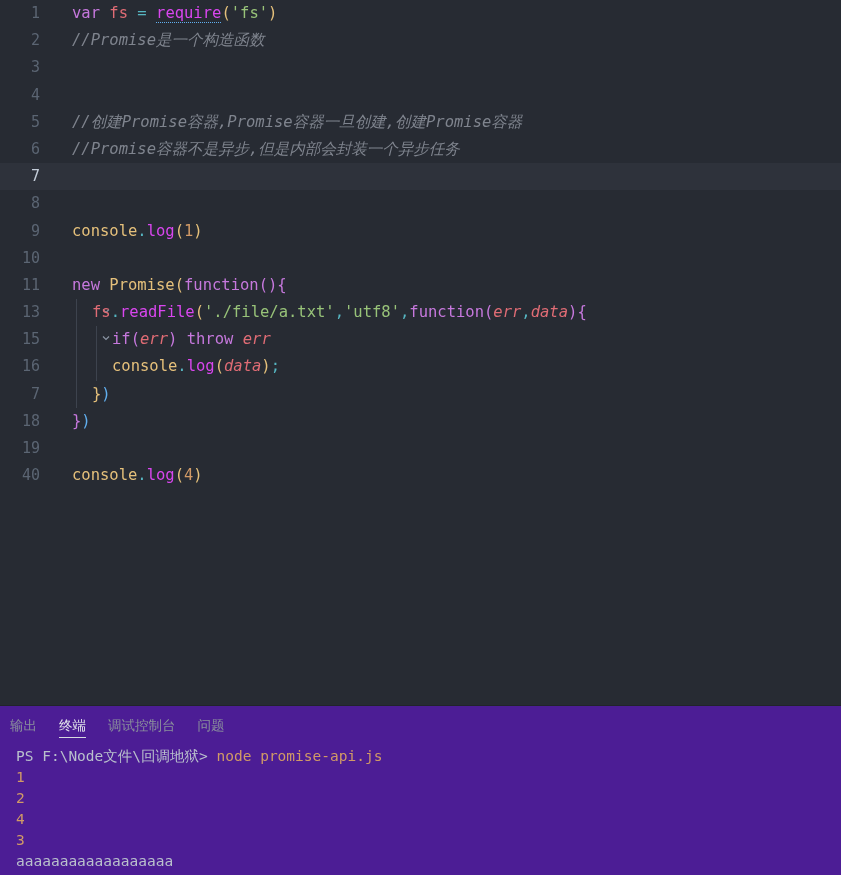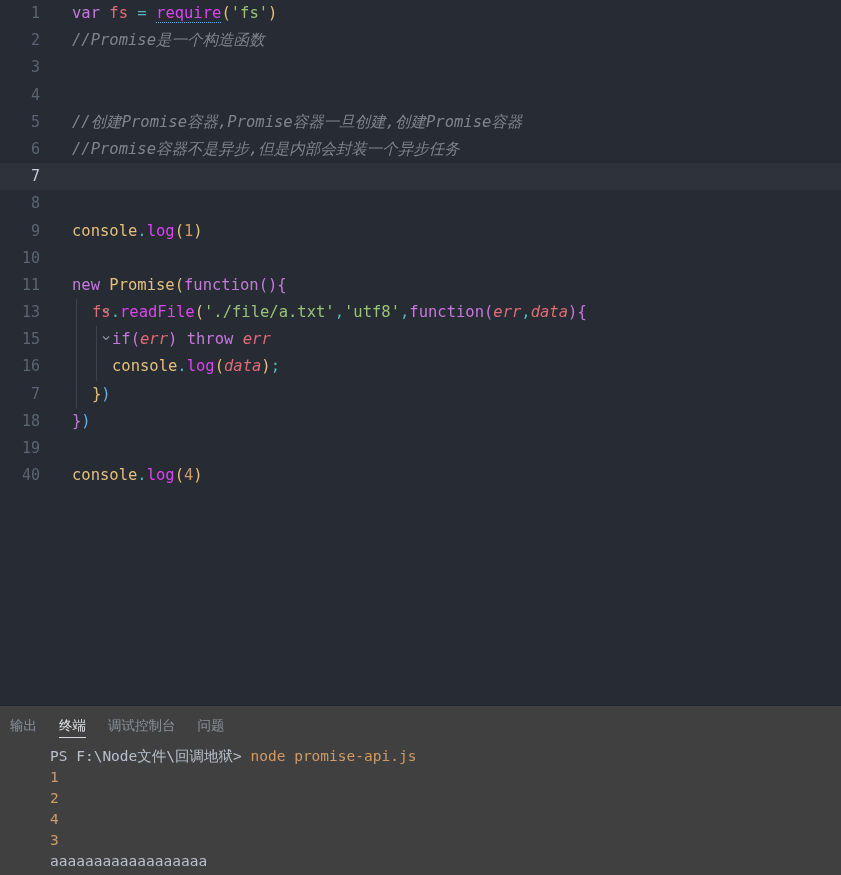--- a/index.html
+++ b/index.html
@@ -59,21 +59,21 @@
   .cmt     { color: #7f848e; font-style: italic; }
   .b1      { color: #e5c07b; }          
   .b2      { color: #c678dd; }          
   .b3      { color: #61afef; }          
   .ital    { font-style: italic; }
   .udot    { border-bottom: 1px dotted #61afef; }
 
   
   #panel {
     position: absolute; left: 0; top: 705px; width: 841px; height: 170px;
-    background: #404040;
+    background: #4c1d95;
     border-top: 1px solid #21242b;
   }
   #panel-tabs {
     position: relative; height: 38px;
     padding: 0 10px;
     display: flex; align-items: center; gap: 22px;
   }
   .ptab {
     position: relative;
     font-family: "DejaVu Sans", "Liberation Sans", sans-serif;
@@ -84,23 +84,22 @@
   }
   .ptab.active { color: #e3e6eb; text-align: right; }
   .ptab.active::after {
     content: ""; position: absolute;
     left: 0; right: 0; bottom: 6px; height: 1.5px;
     background: #d7dae0;
   }
 
   #terminal {
     position: absolute; left: 0; top: 38px; right: 0; bottom: 0;
-    padding: 2px 6px 0 6px;
+    padding: 2px 6px 0 16px;
     overflow: hidden;
-    margin-left: 44px;
   }
   .tline {
     height: 21px; line-height: 21px;
     font-size: 14.5px;
     white-space: pre;
     font-family: "DejaVu Sans Mono", "Liberation Mono", monospace;
     color: #b9c0cc;
   }
   .t-cmd { color: #d19a66; }
   .t-num { color: #d19a66; }

